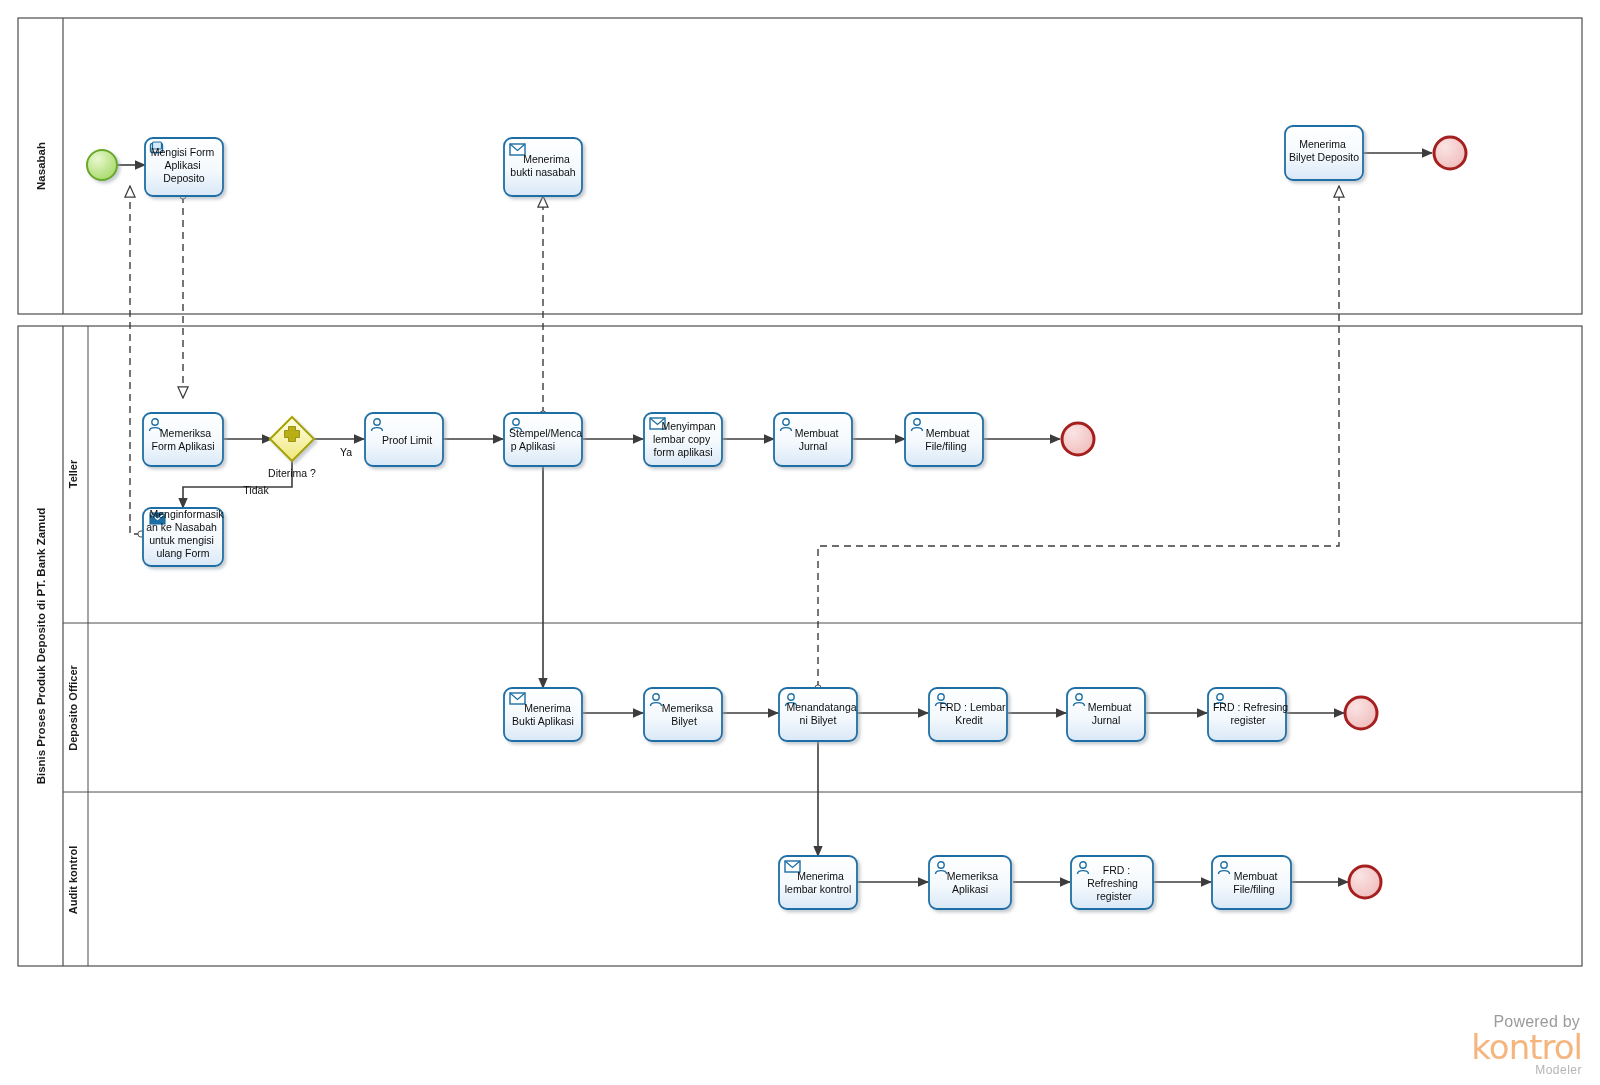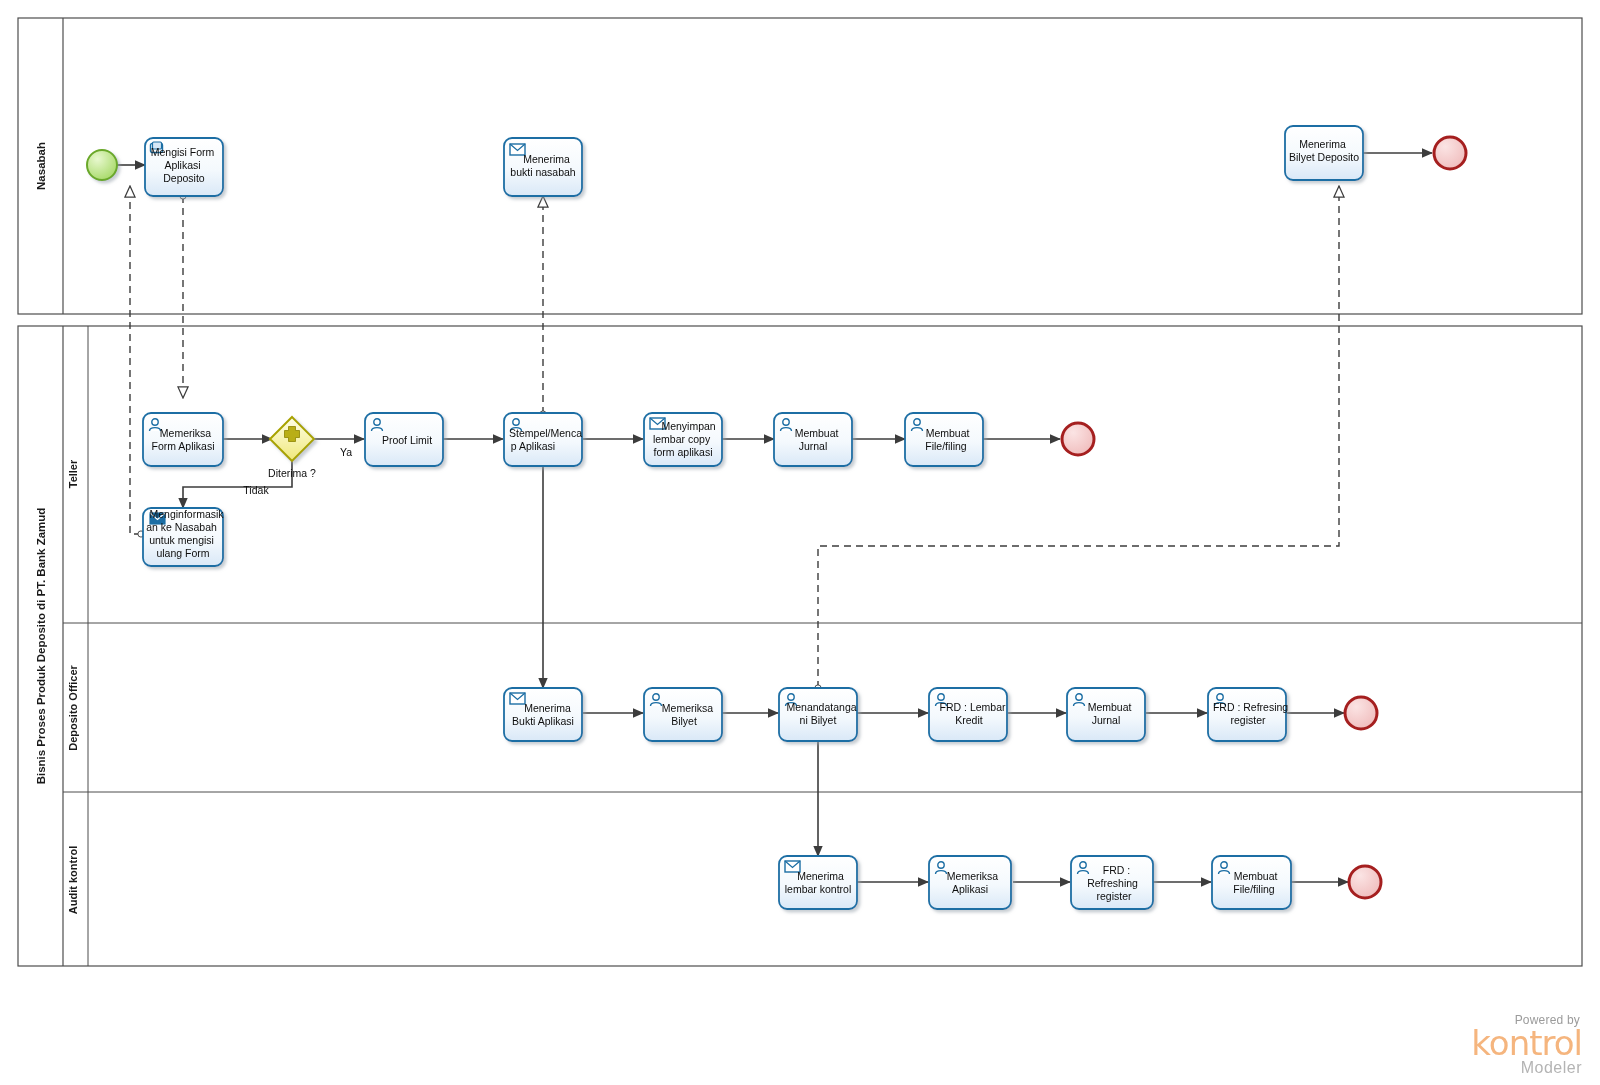--- a/index.html
+++ b/index.html
@@ -56,36 +56,36 @@
   }
   .brand {
     position: absolute;
     right: 18px;
     bottom: 8px;
     text-align: right;
     user-select: none;
   }
   .brand .powered {
     font-family: "Liberation Sans", sans-serif;
-    font-size: 12px;
+    font-size: 16px;
     color: #9b9b9b;
     letter-spacing: .2px;
     margin-right: 2px;
   }
   .brand .bizagi {
     font-family: "DejaVu Sans", sans-serif;
     font-size: 34px;
     color: #f5b57e;
     line-height: .95;
     letter-spacing: -1px;
     font-weight: 400;
   }
   .brand .modeler {
     font-family: "Liberation Sans", sans-serif;
-    font-size: 16px;
+    font-size: 12px;
     color: #b4b4b4;
     letter-spacing: .5px;
   }
 </style>
 </head>
 <body>
 
 <div id="canvas">
 
   <svg id="diagram" viewBox="0 0 1600 1085">

